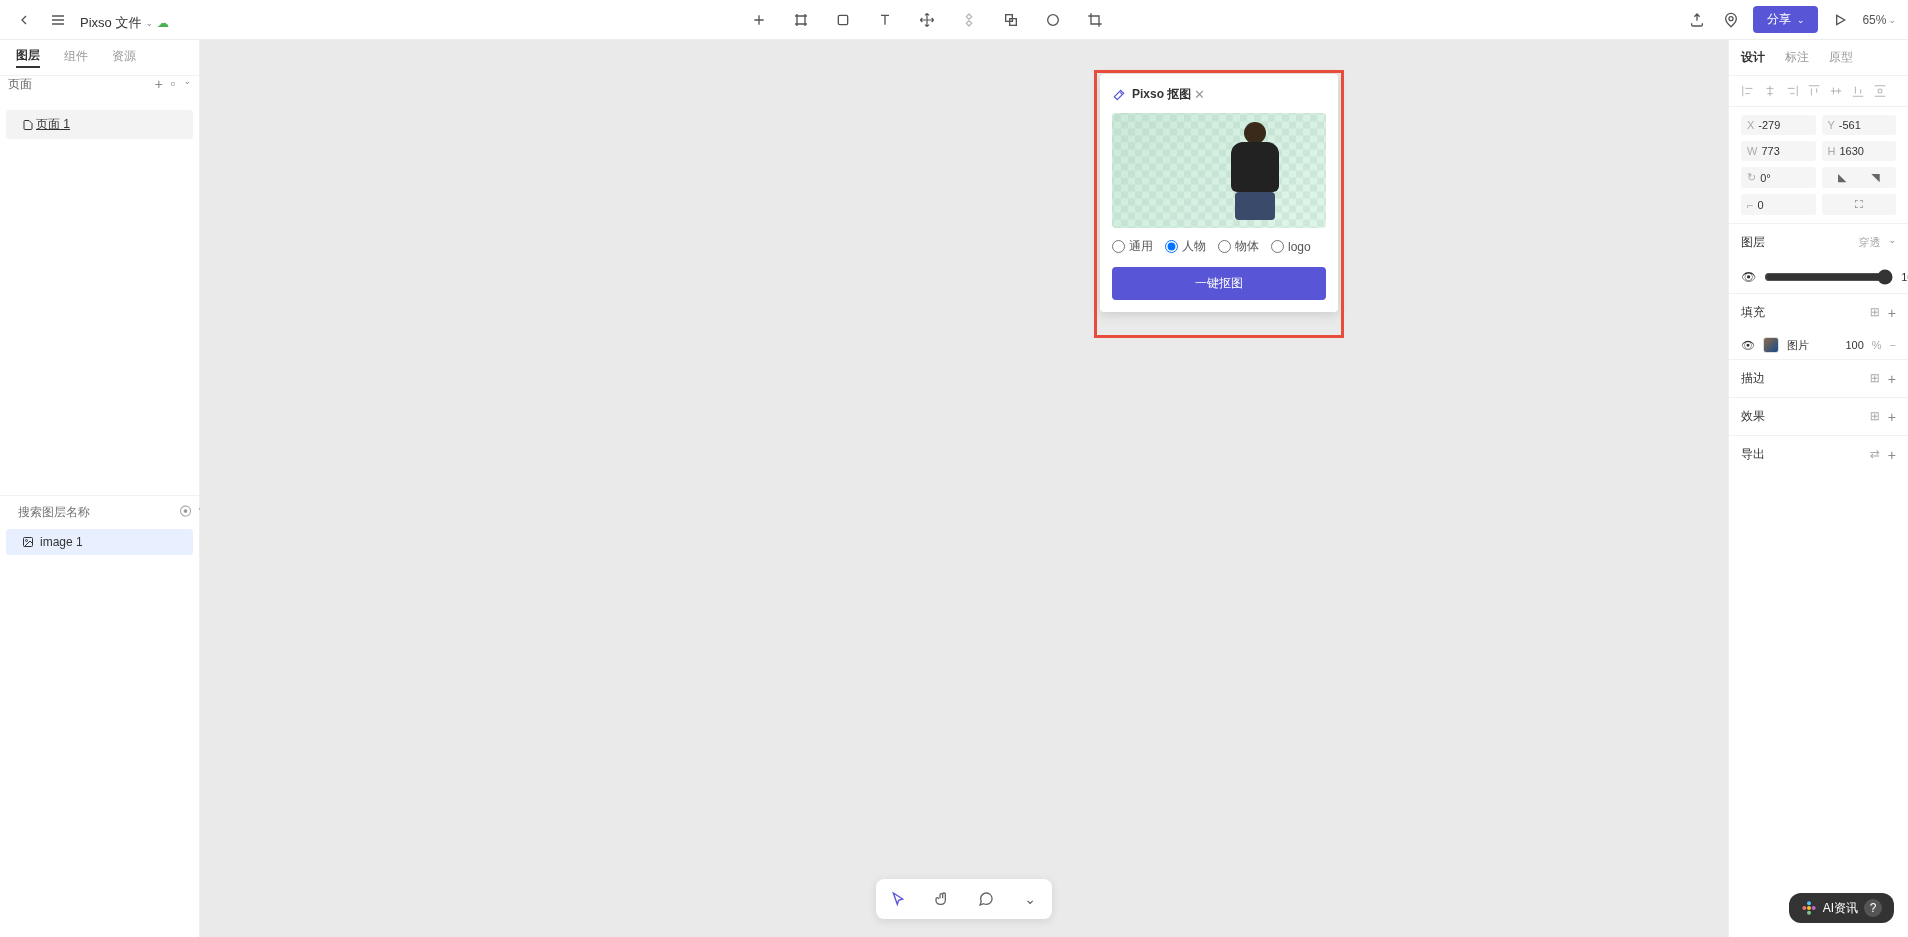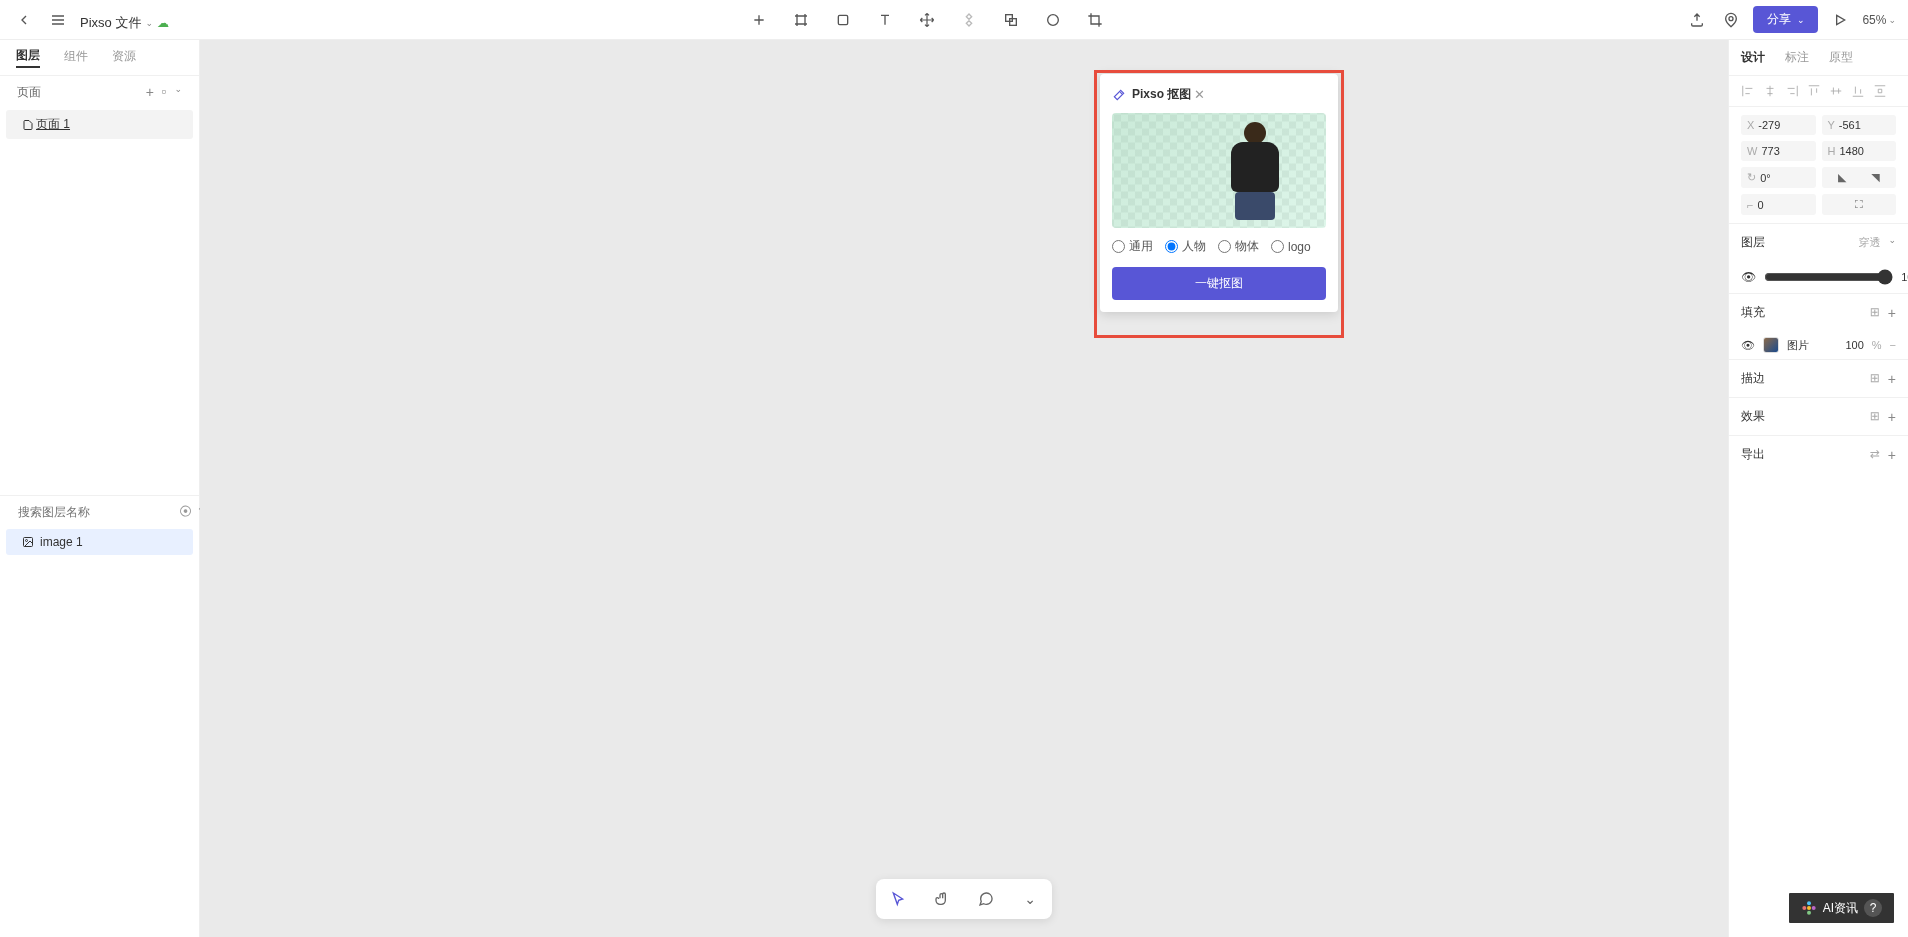--- a/index.html
+++ b/index.html
@@ -18,21 +18,21 @@
 .zoom-val { font-size: 12px; color: #555; cursor: pointer; display: flex; align-items: center; gap: 2px; }
 
 
 .main { display: flex; height: calc(100% - 40px); }
 
 
 .left-panel { width: 200px; border-right: 1px solid #eee; display: flex; flex-direction: column; background: #fff; }
 .left-tabs { display: flex; padding: 0 16px; gap: 24px; height: 36px; align-items: center; border-bottom: 1px solid #f0f0f0; }
 .left-tab { font-size: 12px; color: #999; cursor: pointer; padding-bottom: 2px; }
 .left-tab.active { color: #333; font-weight: 600; border-bottom: 2px solid #333; }
-.pages-header { height: 32px; display: flex; align-items: center; justify-content: space-between; padding: 0 17px; }
+.pages-header { height: 32px; display: flex; align-items: flex-start; justify-content: space-between; padding: 0 8px; }
 .pages-header .label { font-size: 12px; color: #666; }
 .pages-header .icons { display: flex; gap: 8px; color: #888; }
 .page-item { padding: 6px 16px; font-size: 12px; display: flex; align-items: center; gap: 2px; background: #f3f3f3; margin: 2px 6px; border-radius: 3px; text-decoration: underline; }
 .page-item .doc-icon { width: 12px; height: 12px; }
 .search-row { height: 32px; display: flex; align-items: center; padding: 0 12px; gap: 6px; border-top: 1px solid #f0f0f0; }
 .search-row input { border: none; outline: none; flex: 1; font-size: 12px; color: #666; }
 .search-row .tail-icons { display: flex; gap: 6px; color: #999; }
 .layer-item { padding: 6px 16px; font-size: 12px; display: flex; align-items: center; gap: 6px; background: #e8f0ff; margin: 2px 6px; border-radius: 3px; }
 
 
@@ -84,21 +84,21 @@
 .prop-cell .v { color: #333; }
 .section-row { padding: 10px 12px; border-top: 1px solid #f0f0f0; display: flex; justify-content: space-between; align-items: center; }
 .section-row .title { font-size: 12px; color: #333; font-weight: 500; }
 .section-row .icons { display: flex; gap: 8px; color: #aaa; }
 .fill-item { padding: 6px 12px; display: flex; align-items: center; gap: 8px; font-size: 11px; }
 .fill-swatch { width: 16px; height: 16px; border-radius: 3px; background: linear-gradient(135deg, #8b6a4a, #1a4a8c); border: 1px solid #ddd; }
 .opacity-row { padding: 8px 12px; display: flex; align-items: center; gap: 8px; }
 .opacity-row input[type=range] { flex: 1; accent-color: #333; }
 
 
-.corner-badge { position: fixed; right: 14px; bottom: 14px; background: #333; color: #fff; padding: 6px 12px; border-radius: 1px; font-size: 12px; display: flex; align-items: center; gap: 6px; }
+.corner-badge { position: fixed; right: 14px; bottom: 14px; background: #333; color: #fff; padding: 6px 12px; border-radius: 12px; font-size: 12px; display: flex; align-items: center; gap: 6px; }
 .corner-badge .flower { width: 16px; height: 16px; }
 .corner-badge .qmark { width: 18px; height: 18px; background: #555; border-radius: 50%; display: flex; align-items: center; justify-content: center; }
 
 .chevron { font-size: 9px; color: #888; }
 .plus { font-size: 14px; color: #888; cursor: pointer; }
 </style>
 </head>
 <body>
 
 <div class="topbar">
@@ -340,21 +340,21 @@
       <div class="prop-cell">
           <span class="k">Y</span>
           <span class="v">-561</span>
         </div>
       <div class="prop-cell">
           <span class="k">W</span>
           <span class="v">773</span>
         </div>
       <div class="prop-cell">
           <span class="k">H</span>
-          <span class="v">1480</span>
+          <span class="v">1630</span>
         </div>
       <div class="prop-cell">
           <span class="k">↻</span>
           <span class="v">0°</span>
         </div>
       <div class="prop-cell" style="justify-content:space-around">
           <span>◣</span>
           <span>◥</span>
         </div>
       <div class="prop-cell">

